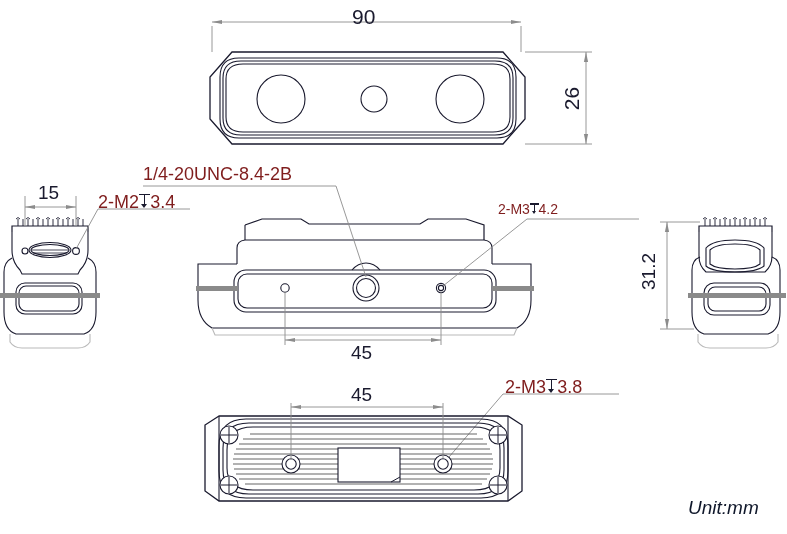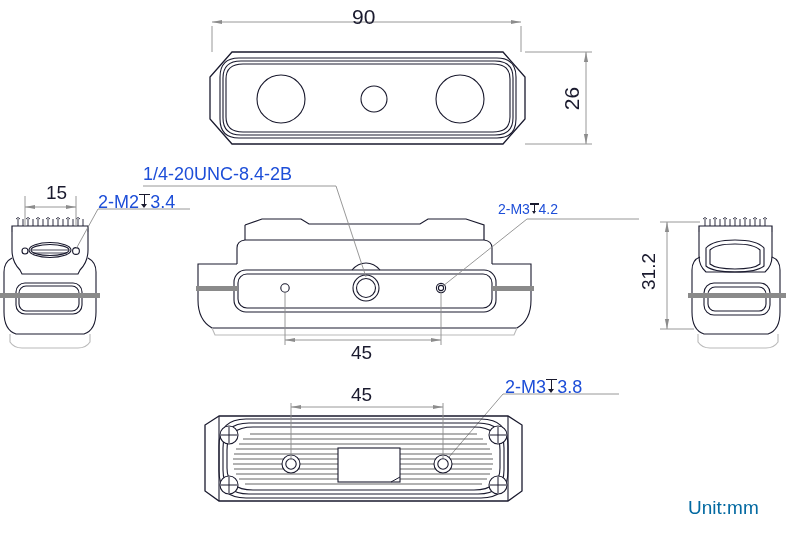--- a/index.html
+++ b/index.html
@@ -22,28 +22,29 @@
   }
   .dim-text {
     position: absolute;
     color: #1a1a2e;
     font-family: "Liberation Sans", sans-serif;
     white-space: nowrap;
     line-height: 1;
   }
   .unit-text {
     position: absolute;
-    color: #0369a1;
+    color: #0f172a;
     font-family: "Liberation Sans", sans-serif;
     white-space: nowrap;
     line-height: 1;
+    font-style: italic;
   }
   .callout-text {
     position: absolute;
-    color: #1d4ed8;
+    color: #7f1d1d;
     font-family: "Liberation Sans", sans-serif;
     white-space: nowrap;
     line-height: 1;
   }
   .rot90 {
     transform: rotate(-90deg);
     transform-origin: 50% 50%;
   }
   .depth-sym {
     display: inline-block;
@@ -294,21 +295,21 @@
     <line x1="443" y1="403" x2="443" y2="458" stroke="#8c8c8c" stroke-width="0.9"></line>
     <line x1="291" y1="407" x2="443" y2="407" stroke="#8c8c8c" stroke-width="0.9" marker-start="url(#arrR)" marker-end="url(#arrL)"></line>
   </g>
 
 </svg>
 
 <div class="dim-text" style="left:352px; top:6px; font-size:21px;">90</div>
 
 <div class="dim-text rot90" style="left:560px; top:88px; font-size:21px;">26</div>
 
-<div class="dim-text" style="left:38px; top:183px; font-size:19px;margin-left:8px;">15</div>
+<div class="dim-text" style="left:38px; top:183px; font-size:19px;">15</div>
 
 <div class="dim-text rot90" style="left:630px; top:262px; font-size:19px;">31.2</div>
 
 <div class="dim-text" style="left:351px; top:343px; font-size:19px;">45</div>
 
 <div class="dim-text" style="left:351px; top:385px; font-size:19px;">45</div>
 
 <div class="callout-text" style="left:143px; top:165px; font-size:18px;">
   <span>1/4-20UNC-8.4-2B</span>
 </div>

